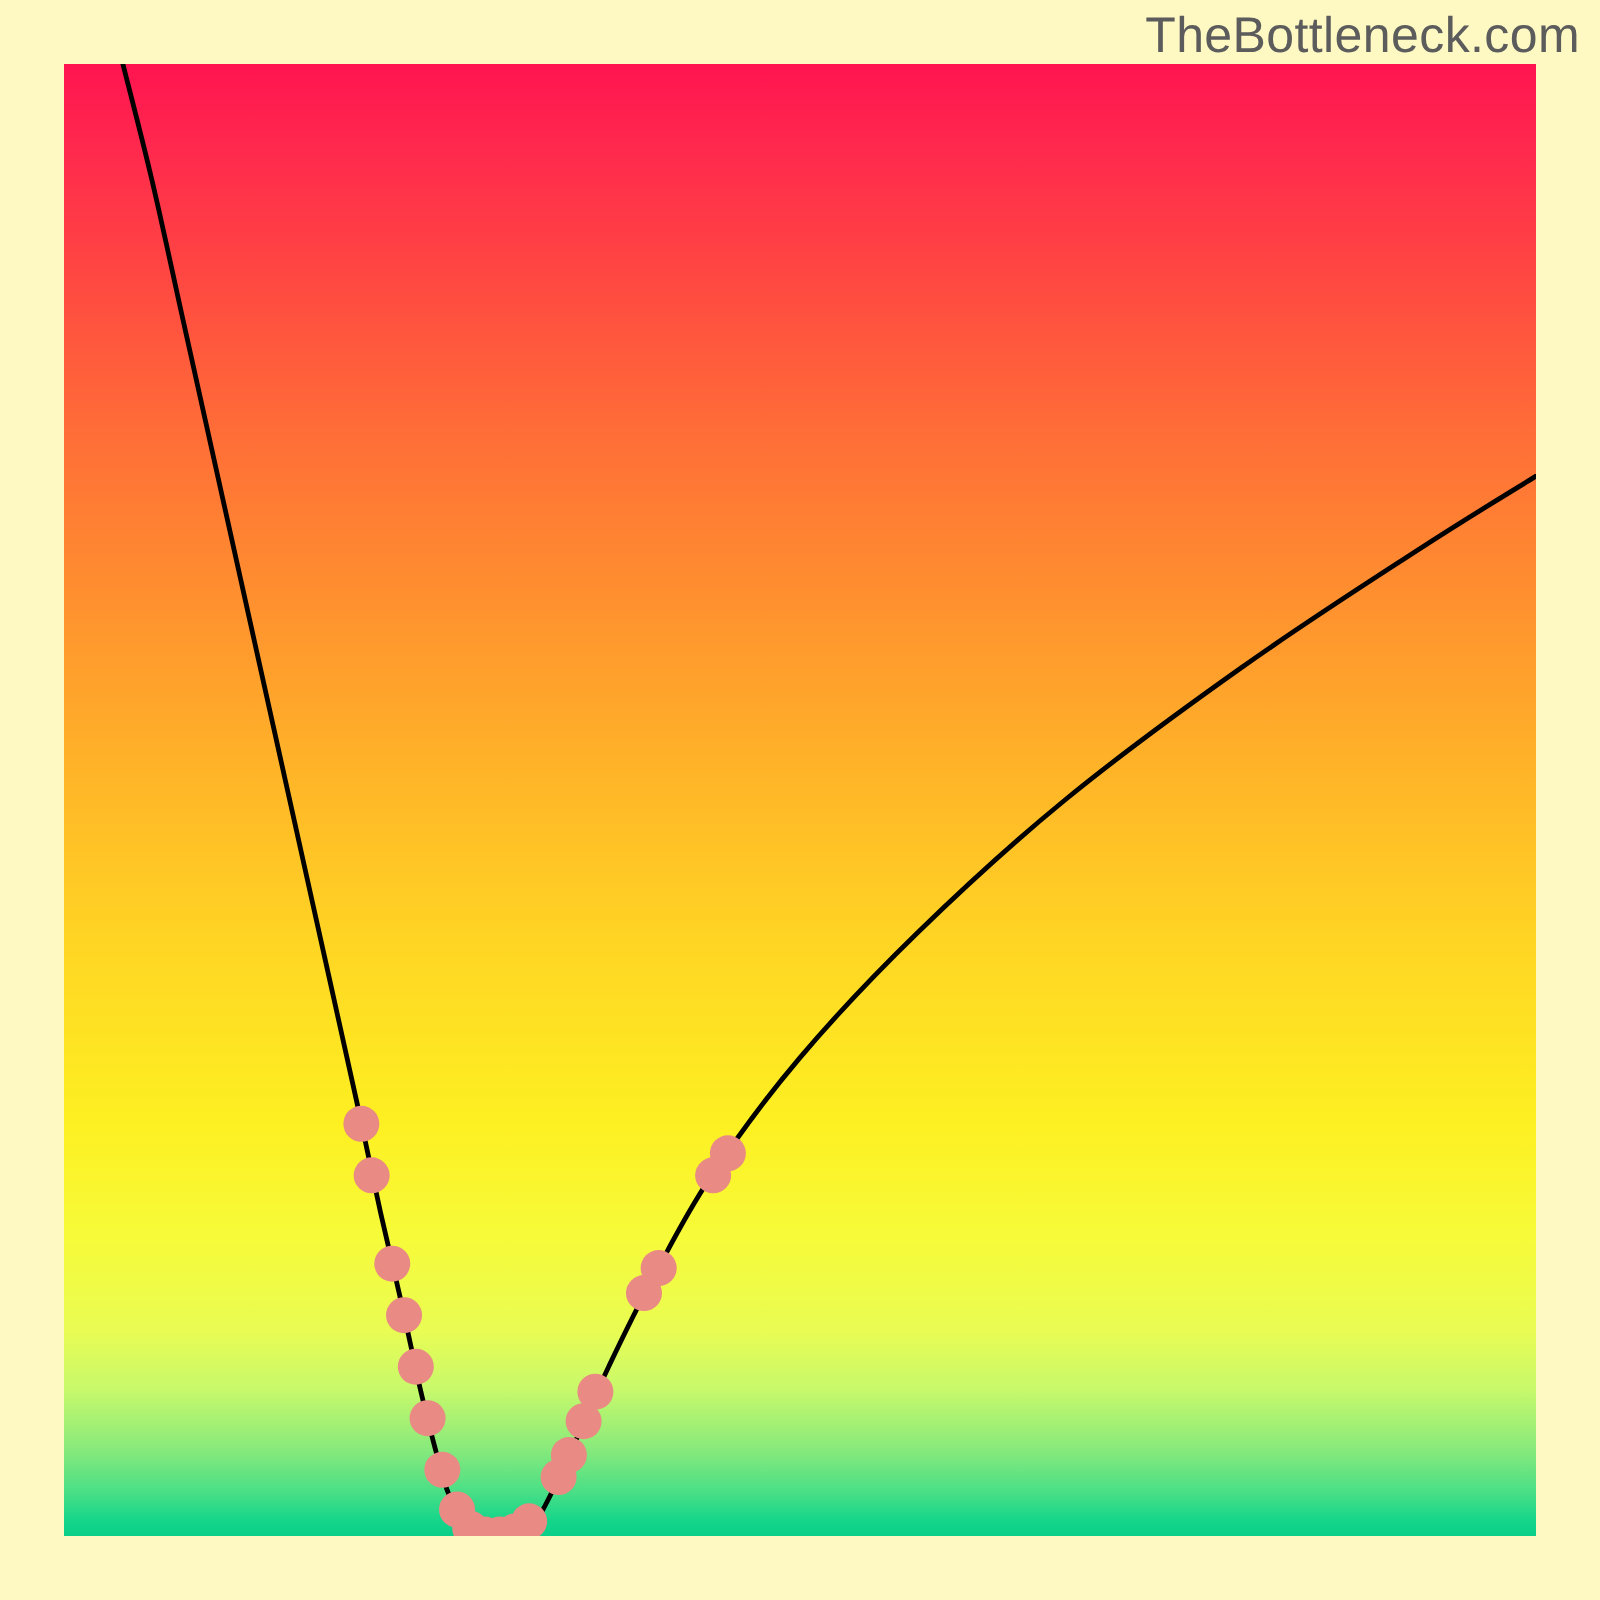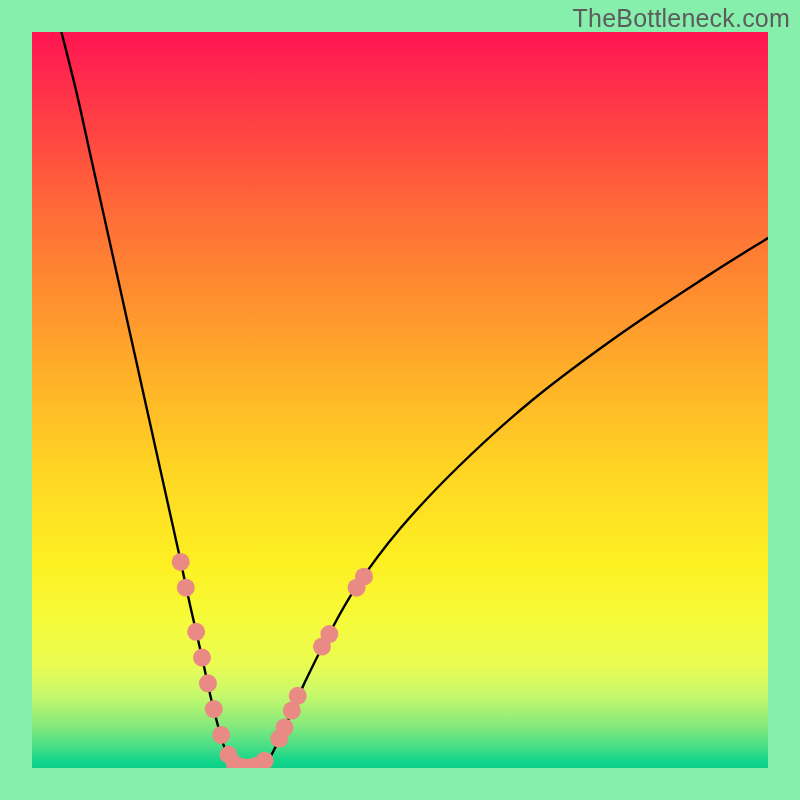--- a/index.html
+++ b/index.html
@@ -10,21 +10,21 @@
     overflow: hidden;
     background: #000;
     font-family: Arial, Helvetica, sans-serif;
   }
   .frame {
     position: absolute;
     left: 0;
     top: 0;
     width: 800px;
     height: 800px;
-    background: #86efac;
+    background: #fef9c3;
   }
   .plot {
     position: absolute;
     left: 32px;
     top: 32px;
     width: 736px;
     height: 736px;
     overflow: hidden;
   }
   .gradient {

